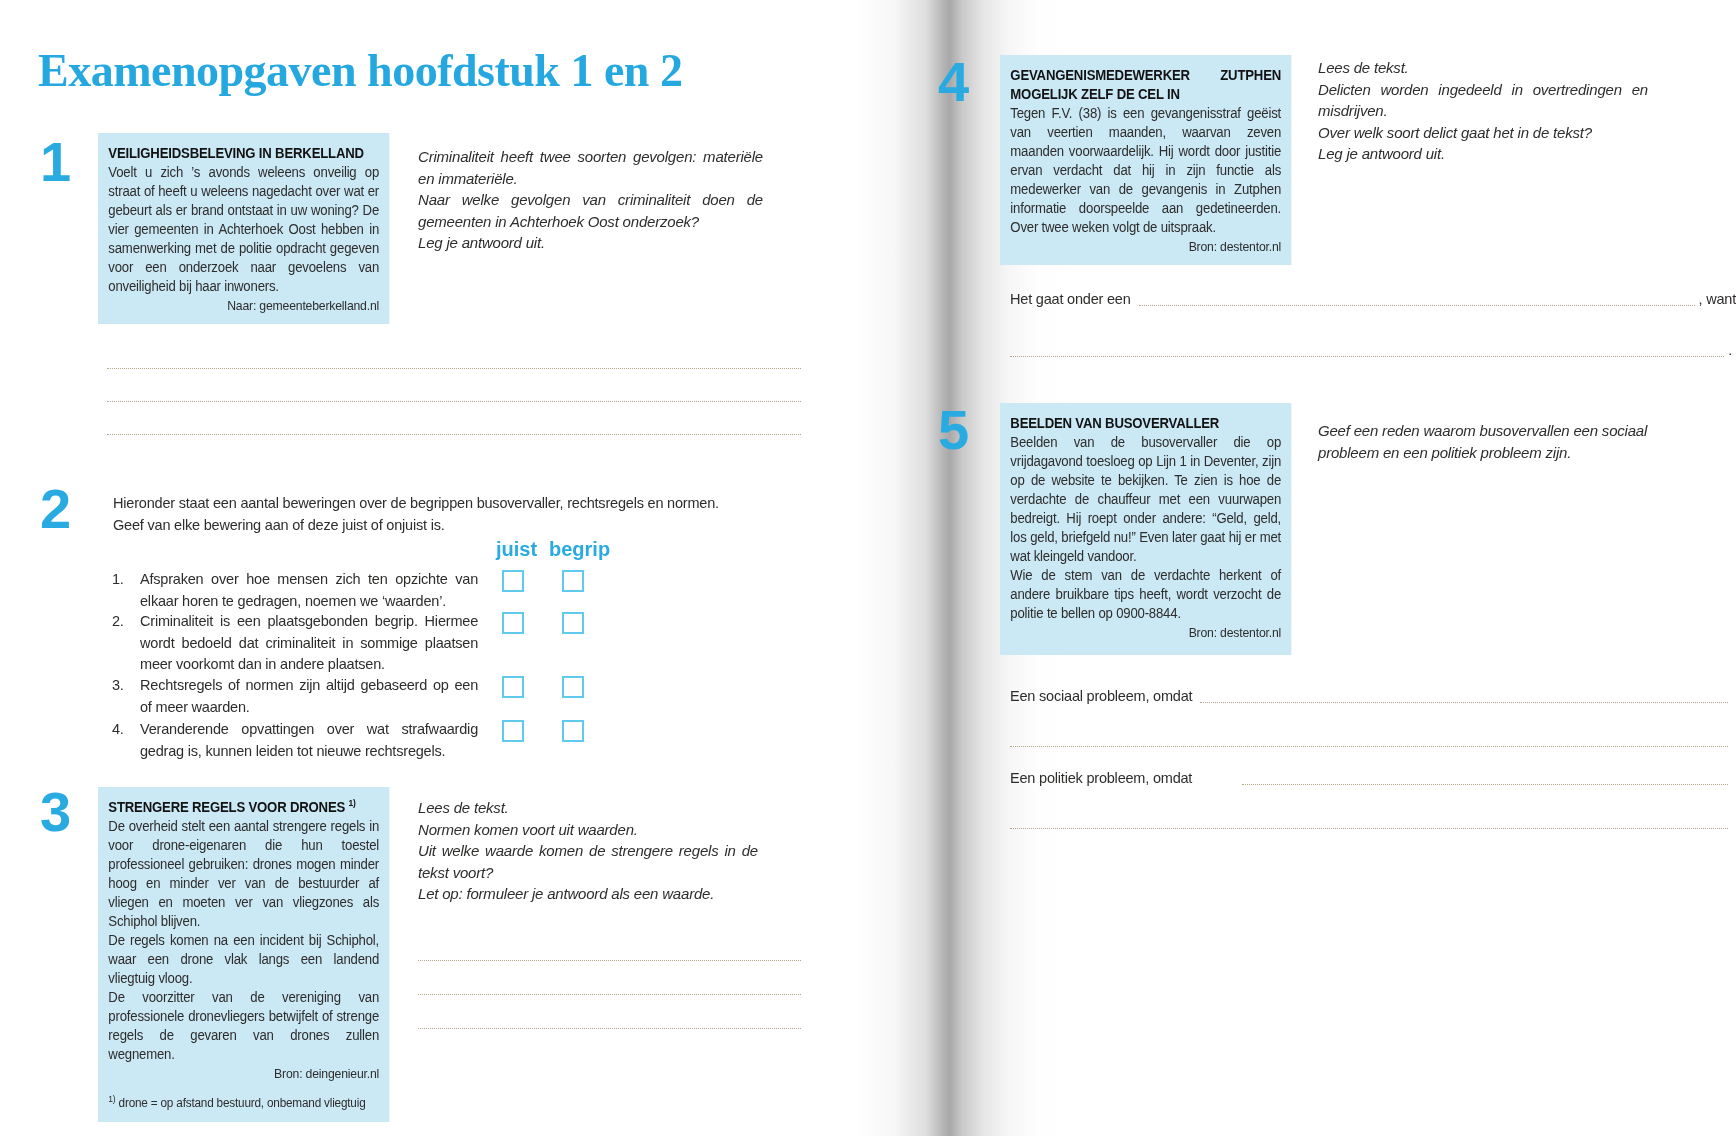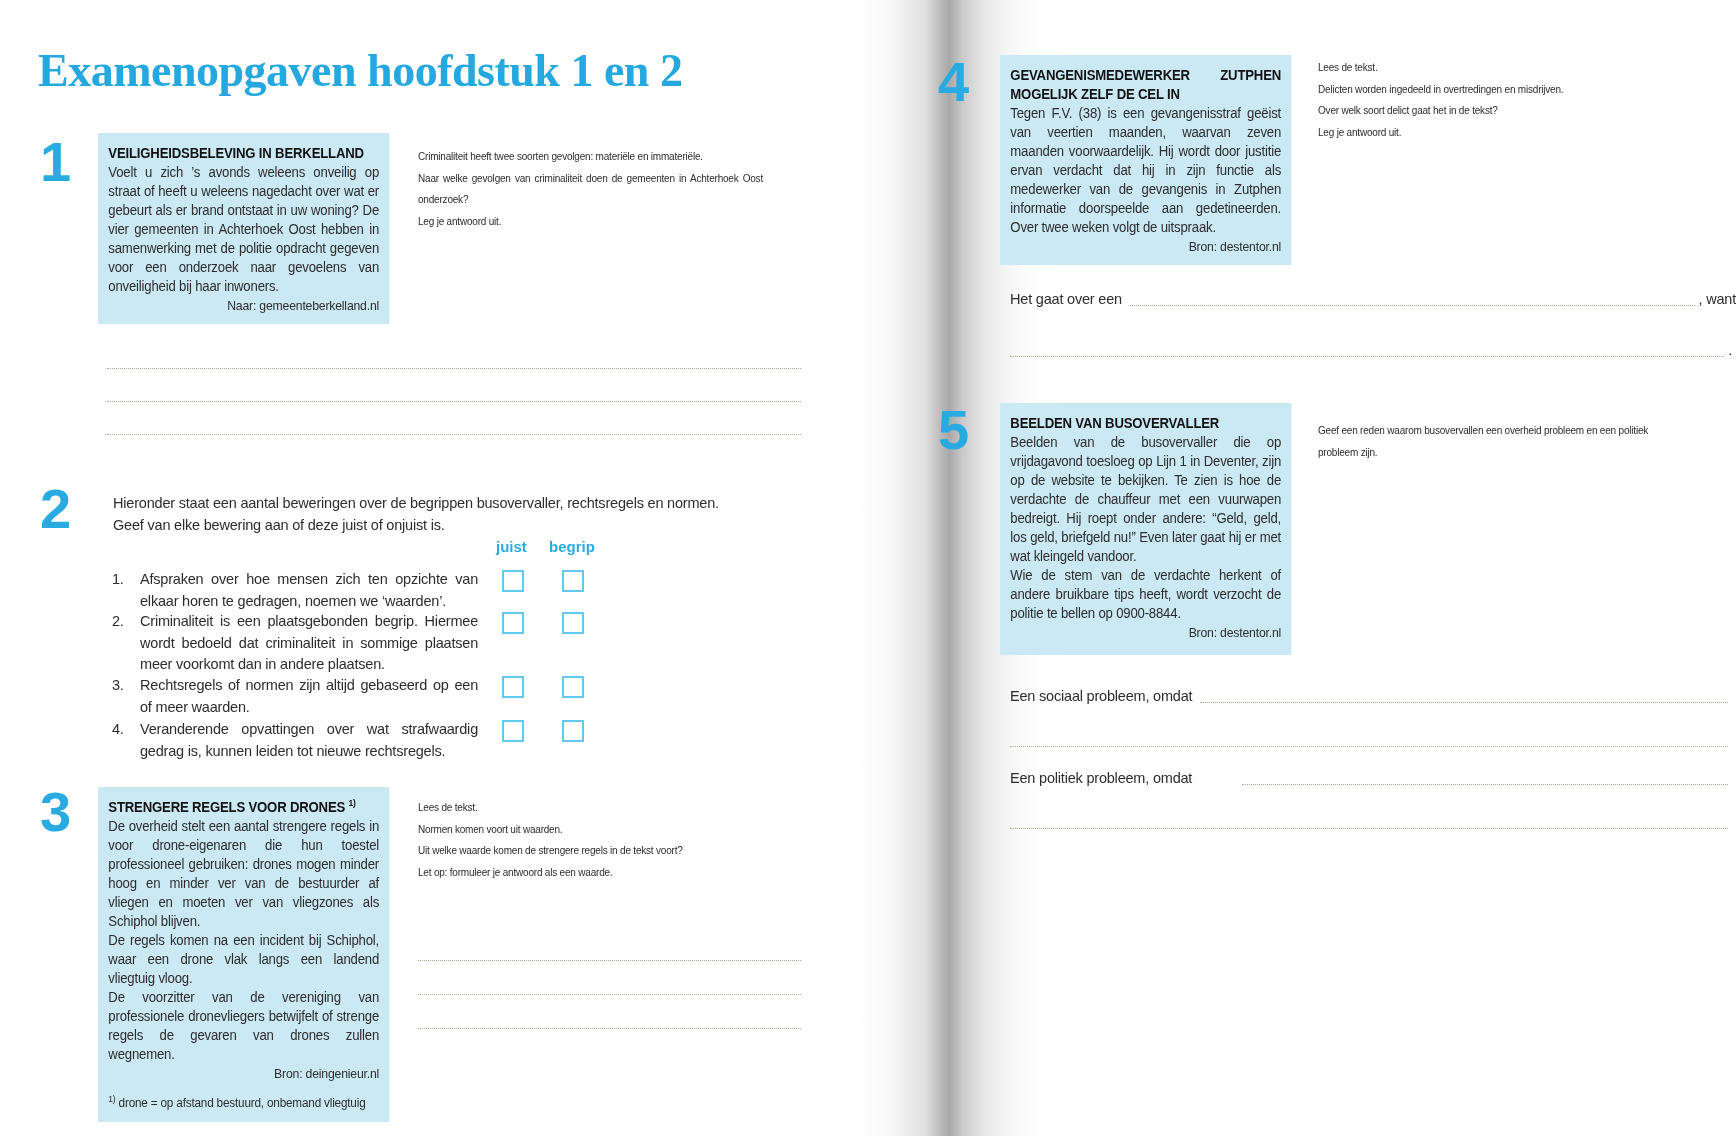--- a/index.html
+++ b/index.html
@@ -37,26 +37,26 @@
     position:absolute;background:#cbe8f5;box-sizing:border-box;
     width:310px;transform:scaleX(0.94);transform-origin:left top;
     padding:11px 11px 9px 11px;
     font-size:14px;line-height:19px;letter-spacing:-0.2px;
   }
   .textbox .bt{font-weight:bold;color:#121212;margin:0;}
   .textbox p{margin:0;text-align:justify;}
   .textbox .src{margin:0;text-align:right;font-size:13px;}
   .textbox .footnote{margin:11px 0 0 0;font-size:12.5px;text-align:left;}
   sup{font-size:9px;line-height:0;}
-  .prompt{position:absolute;font-size:10px;line-height:21.5px;letter-spacing:-0.2px;}
+  .prompt{position:absolute;font-size:15px;line-height:21.5px;letter-spacing:-0.2px;font-style:italic;}
   .prompt div{text-align:justify;}
   .prompt div:last-child{text-align:left;}
   .intro{position:absolute;font-size:14.5px;line-height:22px;letter-spacing:-0.2px;width:680px;}
   .dline{position:absolute;height:0;border-bottom:1.5px dotted #b3a78a;}
-  .colhead{position:absolute;font-size:15px;font-weight:bold;color:#29abe2;}
+  .colhead{position:absolute;font-size:20px;font-weight:bold;color:#29abe2;}
   .chk{position:absolute;width:22px;height:22px;box-sizing:border-box;
        border:2px solid #5fcaee;background:#ffffff;}
   .stmt{position:absolute;left:112px;width:366px;font-size:14.5px;line-height:21.5px;letter-spacing:-0.2px;}
   .stmt .n{position:absolute;left:0;top:0;}
   .stmt .t{display:block;margin-left:28px;text-align:justify;}
   .ansrow{position:absolute;display:flex;align-items:flex-end;font-size:14.5px;line-height:19px;letter-spacing:-0.2px;}
   .ansrow .lbl{white-space:nowrap;}
   .ansrow .fill{flex:1;border-bottom:1.5px dotted #b3a78a;margin:0 4px 3px 8px;height:0;}
   .ansrow .sfx{white-space:nowrap;}
   .b4title-row{display:flex;justify-content:space-between;font-weight:bold;color:#121212;}
@@ -156,38 +156,38 @@
       <p class="src">Bron: destentor.nl</p>
     </div>
     <div class="prompt" style="left:1318px;top:57px;width:330px;">
       <div>Lees de tekst.</div>
       <div>Delicten worden ingedeeld in overtredingen en misdrijven.</div>
       <div>Over welk soort delict gaat het in de tekst?</div>
       <div>Leg je antwoord uit.</div>
     </div>
 
     <div class="ansrow" style="left:1010px;top:290px;width:726px;">
-      <span class="lbl">Het gaat over een</span>
+      <span class="lbl">Het gaat onder een</span>
       <span class="fill"></span>
       <span class="sfx">, want</span>
     </div>
     <div class="ansrow" style="left:1010px;top:341px;width:722px;">
       <span class="fill" style="margin-left:0;"></span>
       <span class="sfx">.</span>
     </div>
 
     <div class="qnum" style="left:938px;top:408px;">5</div>
     <div class="textbox" style="left:1000px;top:403px;min-height:252px;">
       <p class="bt">BEELDEN VAN BUSOVERVALLER</p>
       <p>Beelden van de busovervaller die op vrijdagavond toesloeg op Lijn 1 in Deventer, zijn op de website te bekijken. Te zien is hoe de verdachte de chauffeur met een vuurwapen bedreigt. Hij roept onder andere: “Geld, geld, los geld, briefgeld nu!” Even later gaat hij er met wat kleingeld vandoor.</p>
       <p>Wie de stem van de verdachte herkent of andere bruikbare tips heeft, wordt verzocht de politie te bellen op 0900-8844.</p>
       <p class="src">Bron: destentor.nl</p>
     </div>
     <div class="prompt" style="left:1318px;top:420px;width:350px;">
-      <div>Geef een reden waarom busovervallen een overheid probleem en een politiek probleem zijn.</div>
+      <div>Geef een reden waarom busovervallen een sociaal probleem en een politiek probleem zijn.</div>
     </div>
 
     <div class="ansrow" style="left:1010px;top:687px;width:722px;">
       <span class="lbl">Een sociaal probleem, omdat</span>
       <span class="fill"></span>
     </div>
     <div class="dline" style="left:1010px;top:746px;width:718px;"></div>
 
     <div class="ansrow" style="left:1010px;top:769px;width:722px;gap:42px;">
       <span class="lbl">Een politiek probleem, omdat</span>

